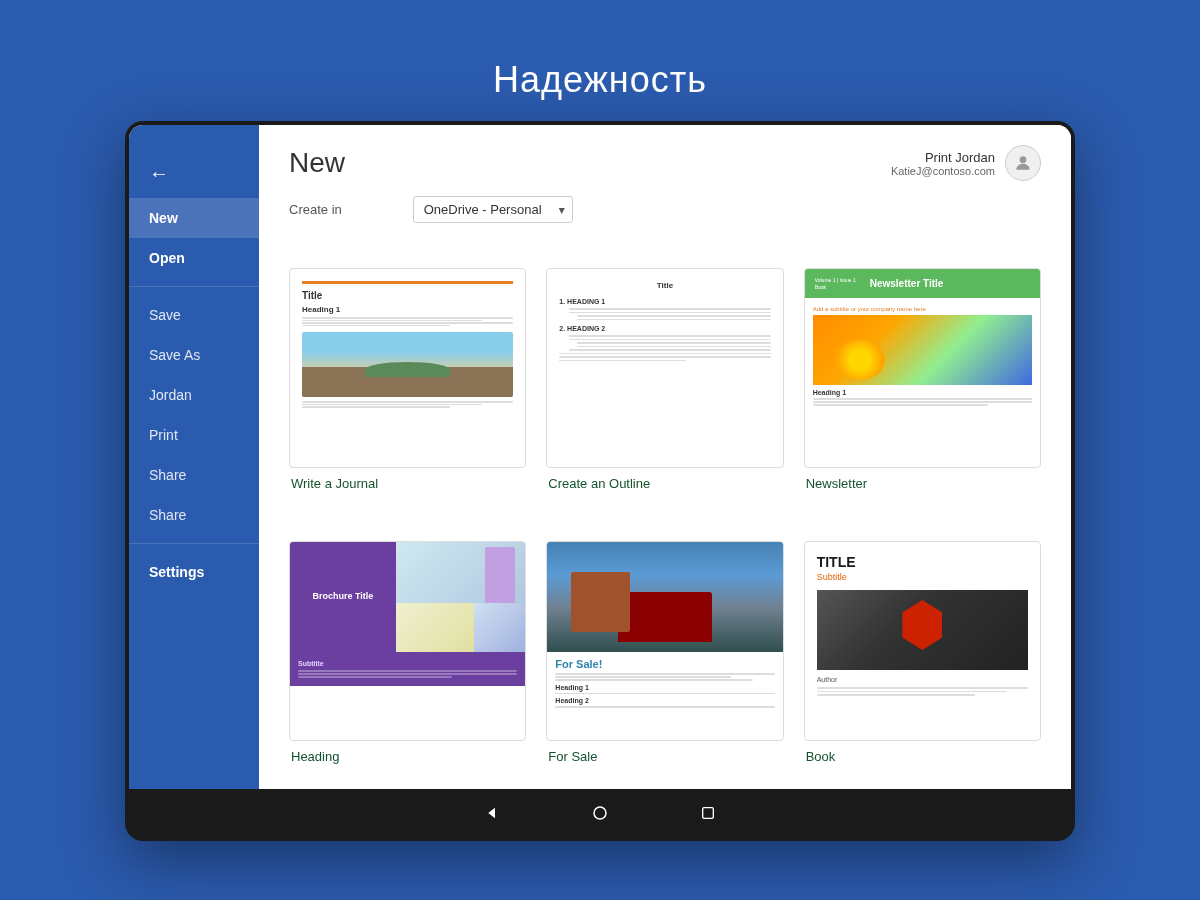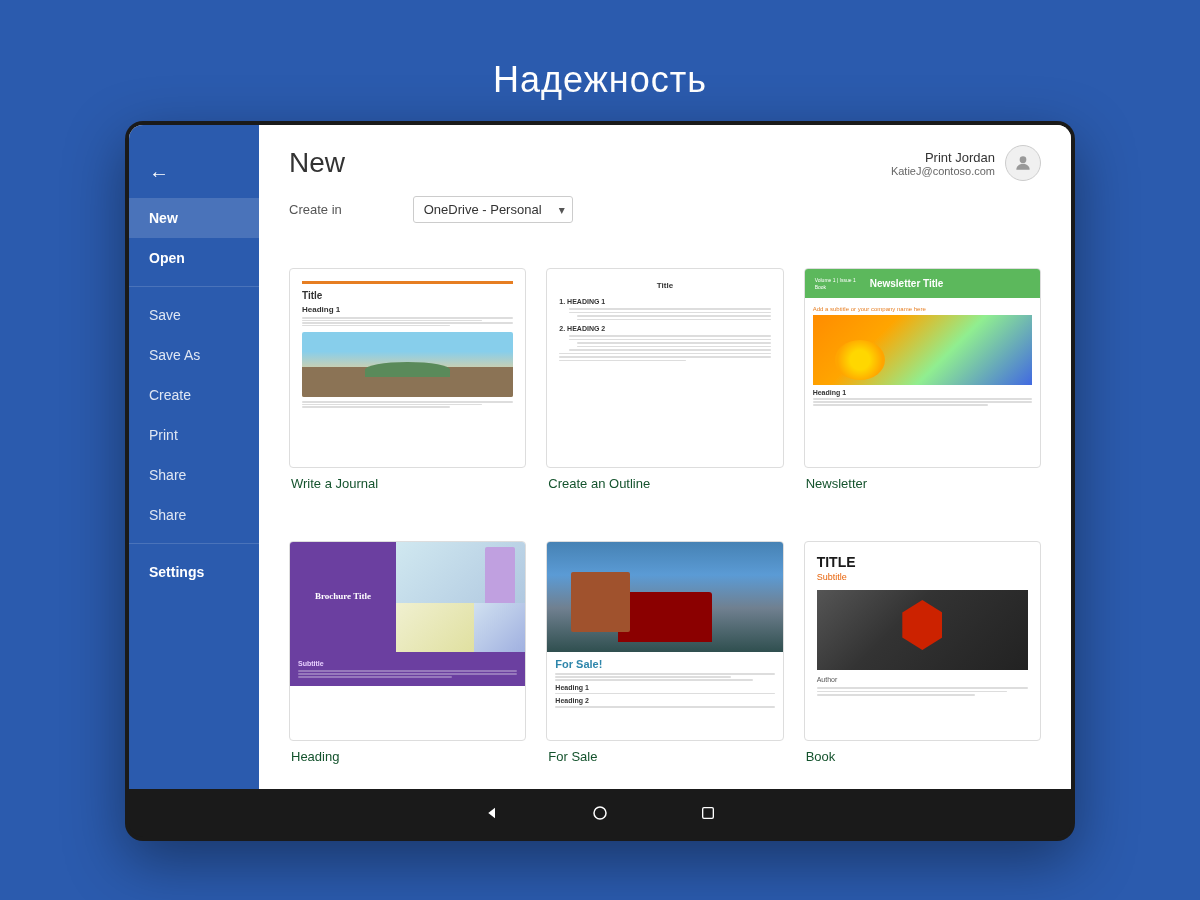--- a/index.html
+++ b/index.html
@@ -410,21 +410,20 @@
       left: 0;
       top: 0;
       width: 45%;
       height: 100%;
       background: #6B3FA0;
       display: flex;
       flex-direction: column;
       justify-content: center;
       align-items: center;
       padding: 10px;
-      font-family: Liberation Serif, serif;
     }
     .brochure-title-text {
       color: white;
       font-size: 9px;
       font-weight: bold;
       text-align: center;
       line-height: 1.3;
     }
     .brochure-right {
       position: absolute;
@@ -632,21 +631,21 @@
 
       <div class="sidebar-divider"></div>
 
       <div class="sidebar-item">
         <span>Save</span>
       </div>
       <div class="sidebar-item">
         <span>Save As</span>
       </div>
       <div class="sidebar-item">
-        <span>Create</span>
+        <span>Jordan</span>
       </div>
       <div class="sidebar-item">
         <span>Print</span>
       </div>
       <div class="sidebar-item">
         <span>Share</span>
       </div>
       <div class="sidebar-item">
         <span>Share</span>
       </div>

